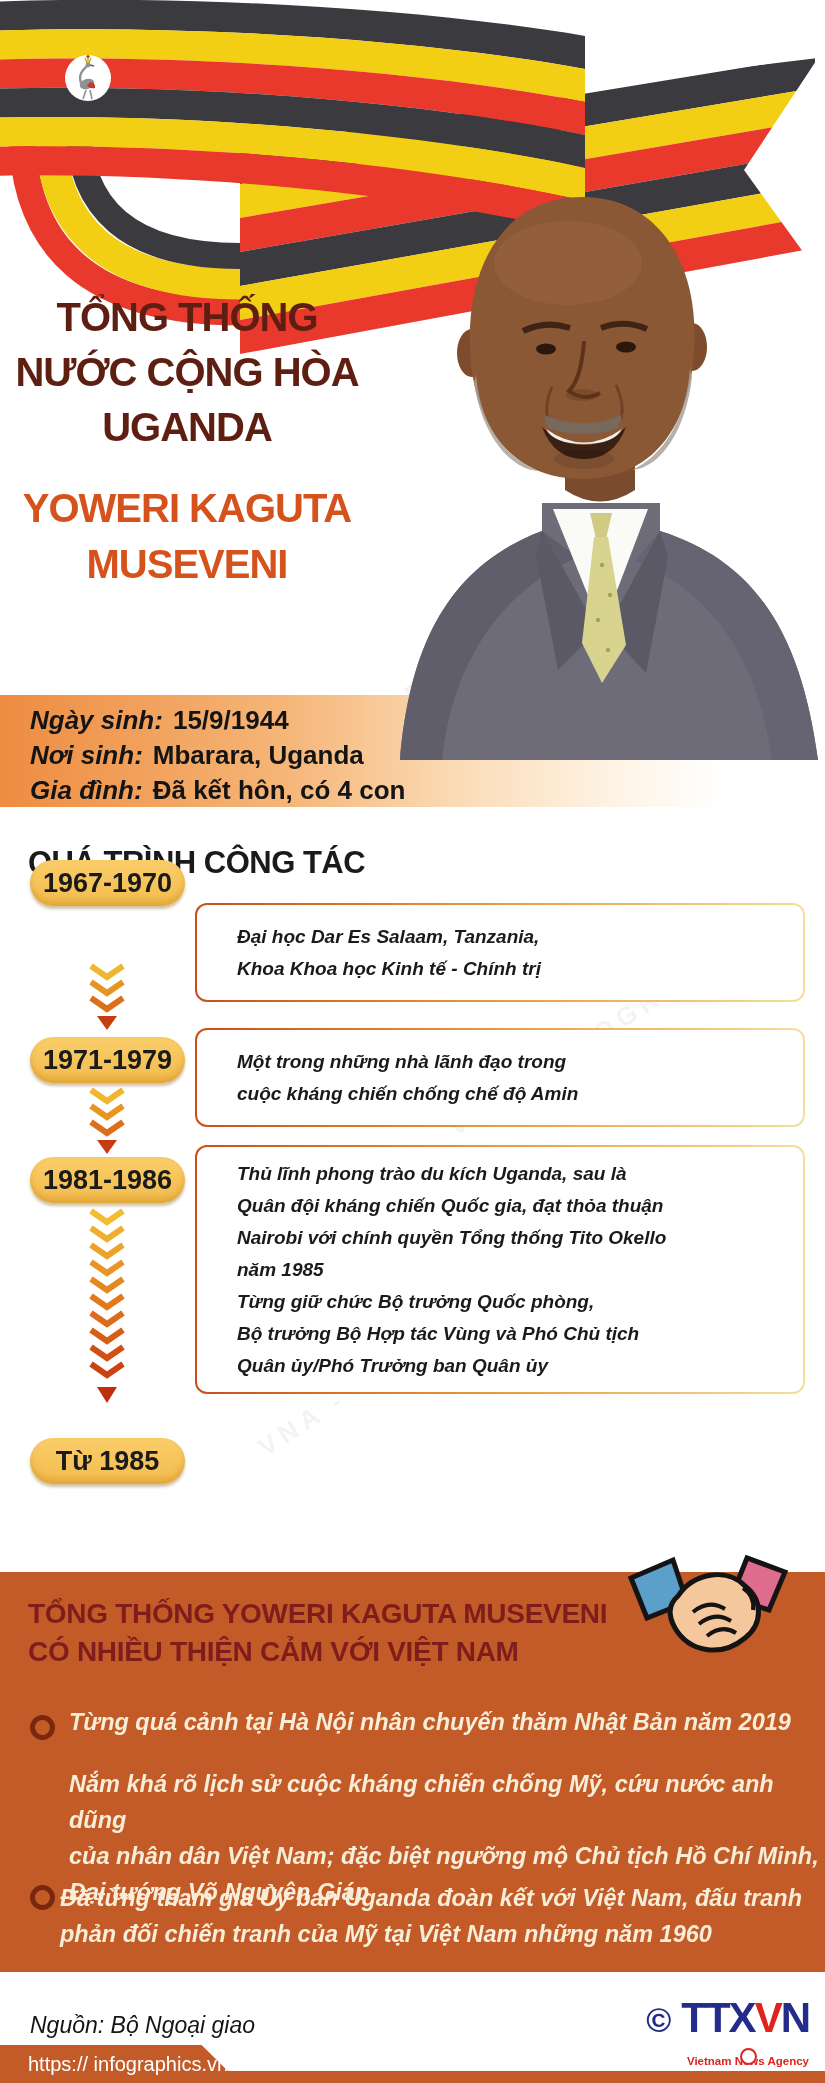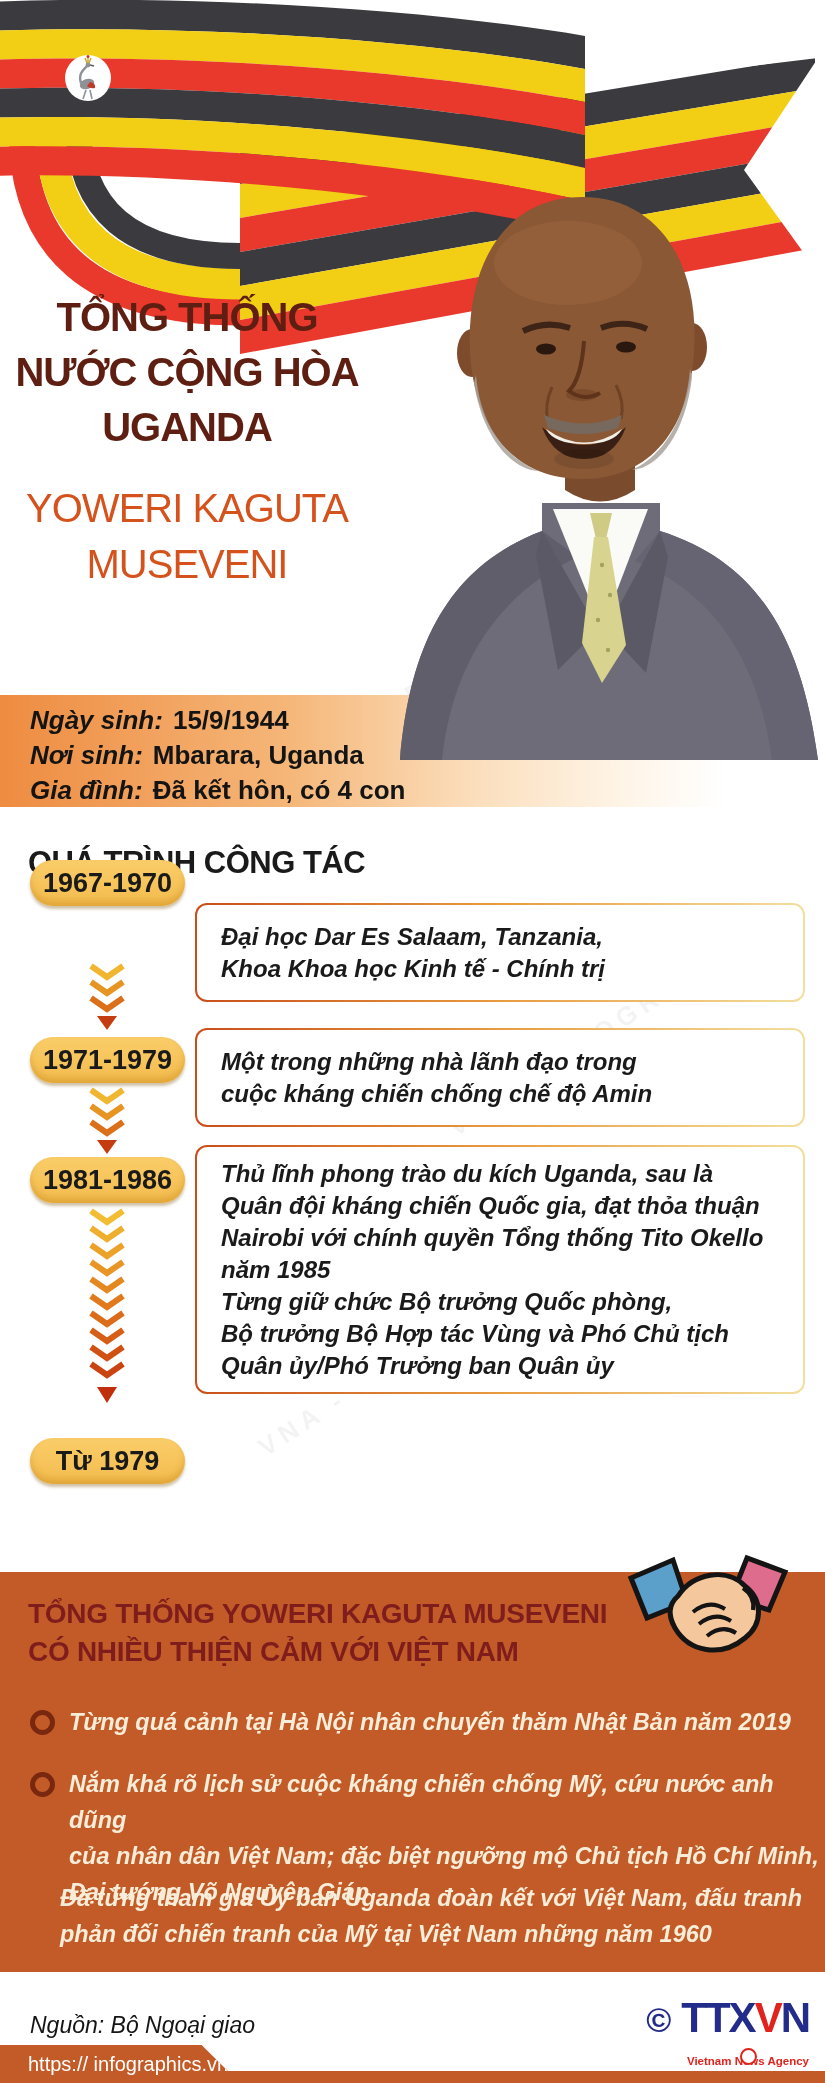--- a/index.html
+++ b/index.html
@@ -8,21 +8,21 @@
   .abs{position:absolute;}
 
   
   .wm{position:absolute;z-index:0;color:rgba(90,90,90,0.07);font-size:26px;font-weight:bold;
       letter-spacing:6px;transform:rotate(-33deg);white-space:nowrap;}
 
   
   .title-block{left:8px;top:290px;width:358px;text-align:center;z-index:2;
                color:#5E1F12;font-weight:bold;font-size:40px;line-height:55px;letter-spacing:-1px;}
   .name-block{left:8px;top:480px;width:358px;text-align:center;z-index:2;
-              color:#D6521C;font-weight:normal;font-size:40px;line-height:56px;letter-spacing:-1px;}
+              color:#D6521C;font-weight:bold;font-size:40px;line-height:56px;letter-spacing:-1px;}
 
   
   .info-banner{left:0;top:695px;width:756px;height:112px;z-index:1;
      background:linear-gradient(90deg,#EE8C41 0%,#F5B678 38%,#FBDDBA 62%,#FEF4E6 82%,#ffffff 96%);}
   .info-row{position:absolute;left:30px;white-space:nowrap;font-size:26px;color:#141414;}
   .info-label{font-style:italic;font-weight:600;margin-right:10px;}
   .info-value{font-weight:bold;}
 
   
   .portrait{left:340px;top:125px;width:485px;height:635px;z-index:2;}
@@ -33,31 +33,31 @@
 
   
   .tl-pill{position:absolute;left:30px;width:155px;height:46px;z-index:3;
      background:linear-gradient(180deg,#FACD69,#F3BC4E);border-radius:24px;
      box-shadow:0 3px 3px rgba(120,80,10,0.35), inset 0 -5px 6px rgba(205,140,30,0.45);
      display:flex;align-items:center;justify-content:center;
      font-size:27px;font-weight:bold;color:#1A1A1A;}
   .tl-box{position:absolute;left:195px;width:606px;z-index:2;
      background:linear-gradient(90deg,#C94E1B,#E89B3F,#F3DF9E);border-radius:12px;padding:2px;}
   .tl-box-inner{background:#ffffff;border-radius:10px;height:100%;box-sizing:border-box;
-     display:flex;align-items:center;padding:10px 24px;
-     font-size:24px;line-height:32px;font-weight:bold;font-style:italic;color:#1A1A1A;
+     display:flex;align-items:center;padding:10px 40px;
+     font-size:19px;line-height:32px;font-weight:bold;font-style:italic;color:#1A1A1A;
      white-space:pre-line;}
   .arrows{position:absolute;left:86px;z-index:2;}
 
   
   .vn-section{left:0;top:1572px;width:825px;height:400px;background:#C25B27;z-index:1;}
   .vn-title{position:absolute;left:28px;top:1595px;z-index:2;color:#7f1d1d;font-weight:bold;
             font-size:28px;line-height:38px;letter-spacing:-0.3px;}
   .handshake{position:absolute;right:32px;top:1548px;width:170px;height:150px;z-index:3;}
-  .vn-point{position:absolute;left:30px;z-index:2;display:flex;align-items:flex-start;}
+  .vn-point{position:absolute;left:30px;z-index:2;display:flex;align-items:flex-end;}
   .ring{flex:0 0 auto;width:15px;height:15px;border:5px solid #7A2710;border-radius:50%;
         margin-top:6px;margin-right:14px;}
   .no-ring{margin-left:30px;}
   .vn-text{color:#F7EDD8;font-size:23.5px;line-height:36px;font-weight:bold;font-style:italic;
            white-space:pre-line;}
 
   
   .source{left:30px;top:2012px;font-size:23px;font-style:italic;color:#151515;z-index:2;}
   .ttxvn{right:16px;top:1998px;z-index:2;display:flex;align-items:flex-start;gap:10px;}
   .copyright{font-size:34px;color:#232C8B;font-weight:bold;line-height:44px;}
@@ -239,21 +239,21 @@
     <path d="M5,55 L21,66 L37,55" stroke="#E89525" stroke-width="6" fill="none"></path>
     <path d="M5,72 L21,83 L37,72" stroke="#E48820" stroke-width="6" fill="none"></path>
     <path d="M5,89 L21,100 L37,89" stroke="#E07A1D" stroke-width="6" fill="none"></path>
     <path d="M5,106 L21,117 L37,106" stroke="#DB6C19" stroke-width="6" fill="none"></path>
     <path d="M5,123 L21,134 L37,123" stroke="#D65E16" stroke-width="6" fill="none"></path>
     <path d="M5,140 L21,151 L37,140" stroke="#D15013" stroke-width="6" fill="none"></path>
     <path d="M5,157 L21,168 L37,157" stroke="#CB4311" stroke-width="6" fill="none"></path>
     <polygon points="11,180 31,180 21,196" fill="#C02E0C"></polygon>
   </svg>
 
-  <div class="tl-pill" style="top:1438px;">Từ 1979</div>
+  <div class="tl-pill" style="top:1438px;">Từ 1985</div>
 
   <div class="abs vn-section"></div>
 
   <svg class="handshake" viewBox="0 0 170 150">
     <polygon points="8,30 50,12 64,54 24,70" fill="#5B9FCB" stroke="#141414" stroke-width="5"></polygon>
     <polygon points="162,24 124,10 108,50 146,62" fill="#DE6C8C" stroke="#141414" stroke-width="5"></polygon>
     <path d="M55,48 C70,25 104,19 122,38 C140,52 140,76 122,90 C98,110 66,104 52,80 C44,66 46,56 55,48 Z" fill="#F4C79C" stroke="#141414" stroke-width="5"></path>
     <path d="M70,64 q16,-13 32,-3" stroke="#141414" stroke-width="4" fill="none"></path>
     <path d="M76,76 q16,-13 32,-3" stroke="#141414" stroke-width="4" fill="none"></path>
     <path d="M84,88 q15,-12 29,-3" stroke="#141414" stroke-width="4" fill="none"></path>

